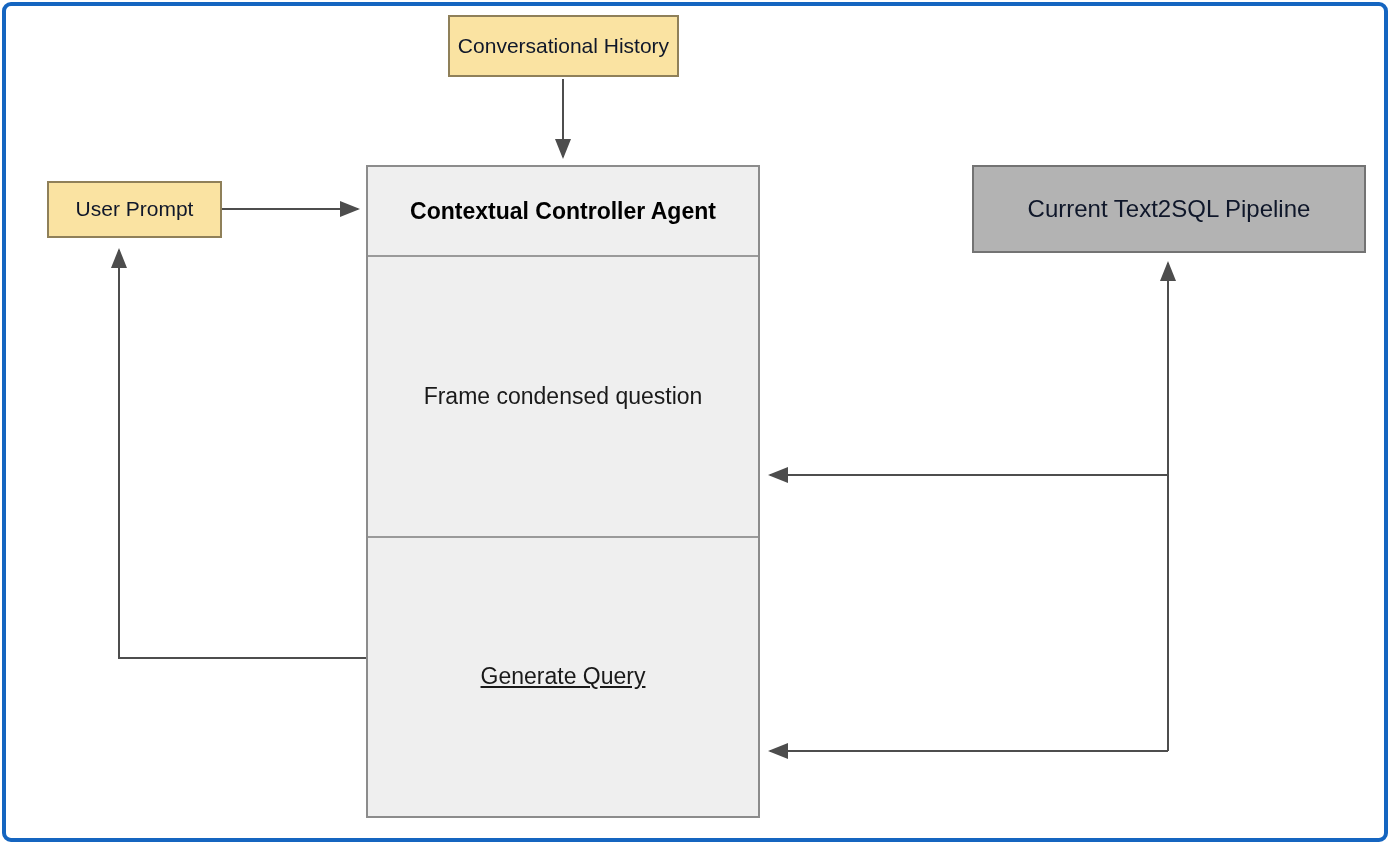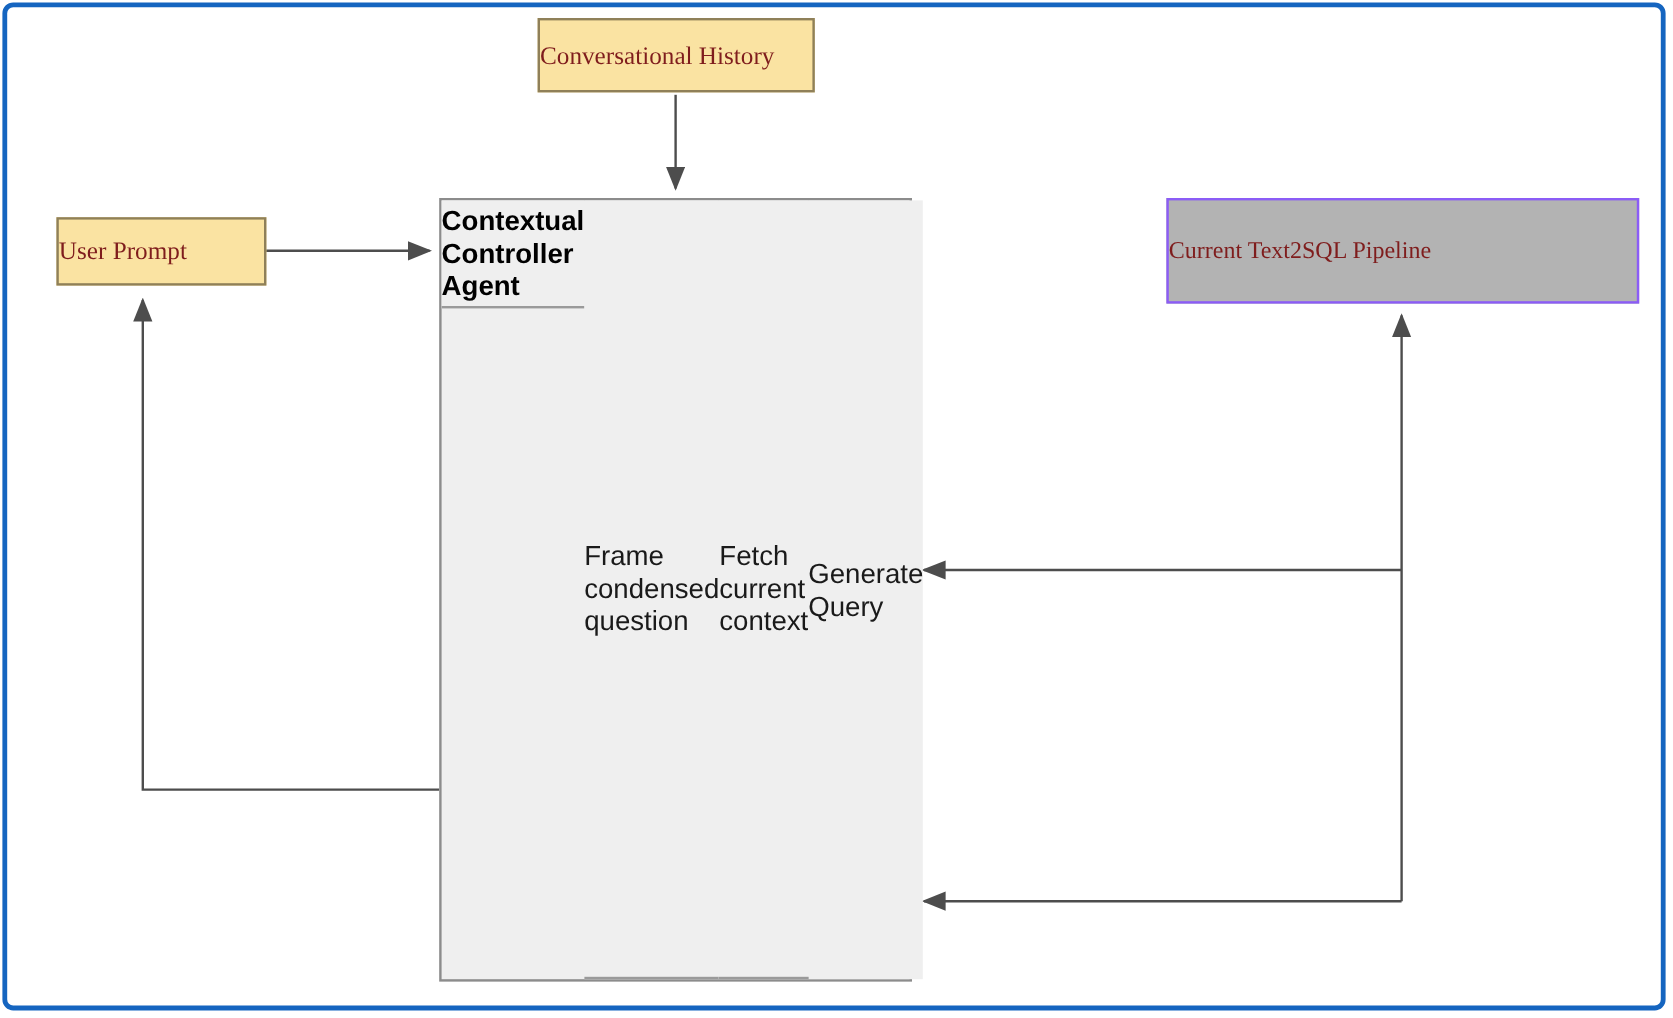--- a/index.html
+++ b/index.html
@@ -33,47 +33,47 @@
     left: 0;
     top: 0;
     width: 1394px;
     height: 848px;
   }
   .node {
     position: absolute;
     box-sizing: border-box;
     display: flex;
     align-items: center;
-    justify-content: flex-start;
+    justify-content: center;
     text-align: center;
-    color: #7f1d1d;
-    font-family: Liberation Serif, serif;
+    color: #0f172a;
   }
   .node-yellow {
     background: #fae3a2;
     border: 2px solid #8f8059;
     font-size: 21px;
     line-height: 1.24;
   }
   .node-gray {
     background: #b3b3b3;
-    border: 2px solid #8b5cf6;
-    font-size: 20px;
+    border: 2px solid #737373;
+    font-size: 24px;
   }
   #agent-box {
     position: absolute;
     left: 366px;
     top: 165px;
     width: 394px;
     height: 653px;
     box-sizing: border-box;
     border: 2px solid #8c8c8c;
     background: #efefef;
     display: flex;
-    flex-direction: row;
+    flex-direction: column;
+    text-align: center;
   }
   .agent-header {
     height: 88px;
     flex: 0 0 88px;
     display: flex;
     align-items: center;
     justify-content: center;
     font-size: 23px;
     font-weight: bold;
     color: #000000;
@@ -85,20 +85,21 @@
     display: flex;
     align-items: center;
     justify-content: center;
     font-size: 23px;
     color: #1a1a1a;
     border-bottom: 2px solid #9a9a9a;
     background: #efefef;
   }
   .agent-row:last-child {
     border-bottom: none;
+    text-decoration: underline;
   }
 </style>
 </head>
 <body>
 
 <div id="canvas">
 
   <div id="outer-frame"></div>
 
   <svg id="wires" viewBox="0 0 1394 848" xmlns="http://www.w3.org/2000/svg">
@@ -143,20 +144,17 @@
   </div>
 
   <div id="agent-box">
     <div class="agent-header">
       <span>Contextual Controller Agent</span>
     </div>
     <div class="agent-row">
       <span>Frame condensed question</span>
     </div>
     <div class="agent-row">
-      <span>Fetch current context</span>
-    </div>
-    <div class="agent-row">
       <span>Generate Query</span>
     </div>
   </div>
 
 </div>
 
 </body></html>

